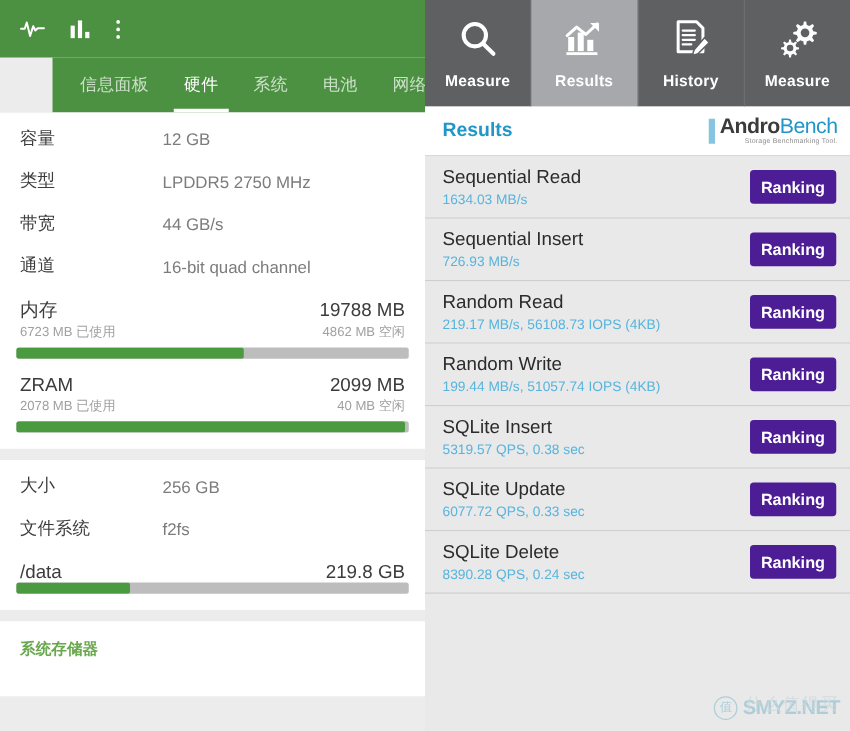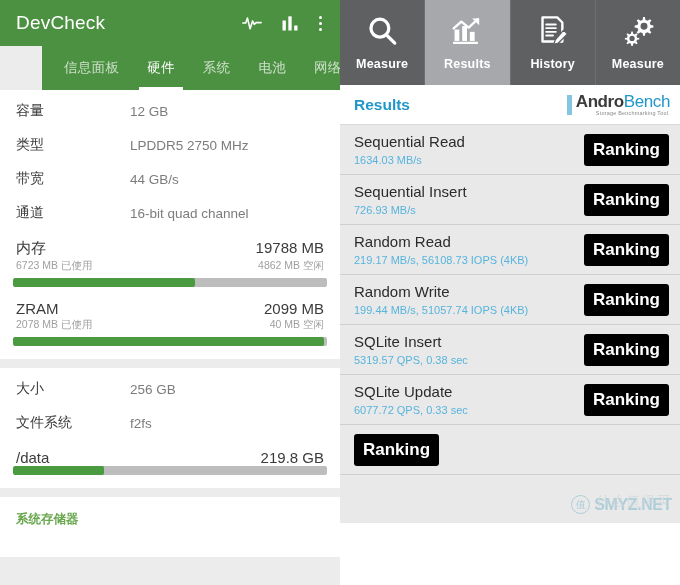--- a/index.html
+++ b/index.html
@@ -182,21 +182,21 @@
     left: 0; top: 0; bottom: 0;
     background: #4a9a3f;
     border-radius: 2px;
     display: block;
   }
 
   
   .right-pane {
     position: relative;
     width: 340px;
-    height: 523px;
+    height: 585px;
     background: #e9e9e9;
     overflow: hidden;
   }
   .ab-tabbar {
     height: 85px;
     display: flex;
     background: #5f6062;
   }
   .ab-tab {
     flex: 1 1 0;
@@ -290,30 +290,31 @@
     line-height: 1.25;
     white-space: nowrap;
   }
   .ab-item .val {
     color: #57b4dd;
     font-size: 11px;
     margin-top: 2px;
     white-space: nowrap;
   }
   .ab-rank {
-    background: #000000;
+    background: #4c1d95;
     color: #ffffff;
-    font-size: 17px;
+    font-size: 13px;
     font-weight: bold;
     border: none;
     border-radius: 3px;
     padding: 6px 9px;
     cursor: pointer;
     font-family: inherit;
     flex: 0 0 auto;
+    margin-left: 12px;
   }
 
   
   .watermark {
     position: absolute;
     right: 8px;
     bottom: 9px;
     display: flex;
     align-items: center;
     gap: 4px;
@@ -349,21 +350,20 @@
   }
 </style>
 </head>
 <body>
 
 <div class="screen">
 
   <div class="left-pane">
 
     <div class="dc-appbar">
-      <div class="dc-title">DevCheck</div>
       <div class="dc-actions">
         <span>
           <svg class="dc-icon" viewBox="0 0 24 24" stroke-width="1.9" stroke-linecap="round" stroke-linejoin="round">
             <path d="M1 12h3.5l2-6 3.2 13 3-9.5 2 4.2 2.3-2.2H23"></path>
           </svg>
         </span>
         <span>
           <svg class="dc-icon" viewBox="0 0 24 24">
             <rect x="3" y="9" width="4" height="12" fill="#fff" stroke="none"></rect>
             <rect x="10" y="4" width="4" height="17" fill="#fff" stroke="none"></rect>
@@ -598,20 +598,24 @@
 
       <div class="ab-item">
         <div class="txt">
           <div class="name">SQLite Update</div>
           <div class="val">6077.72 QPS, 0.33 sec</div>
         </div>
         <button class="ab-rank">Ranking</button>
       </div>
 
       <div class="ab-item">
+        <div class="txt">
+          <div class="name">SQLite Delete</div>
+          <div class="val">8390.28 QPS, 0.24 sec</div>
+        </div>
         <button class="ab-rank">Ranking</button>
       </div>
 
     </div>
 
     <div class="watermark">
       <span class="wm-badge">值</span>
       <span class="wm-text">SMYZ.NET</span>
       <span class="wm-cn">什么值得买</span>
     </div>

